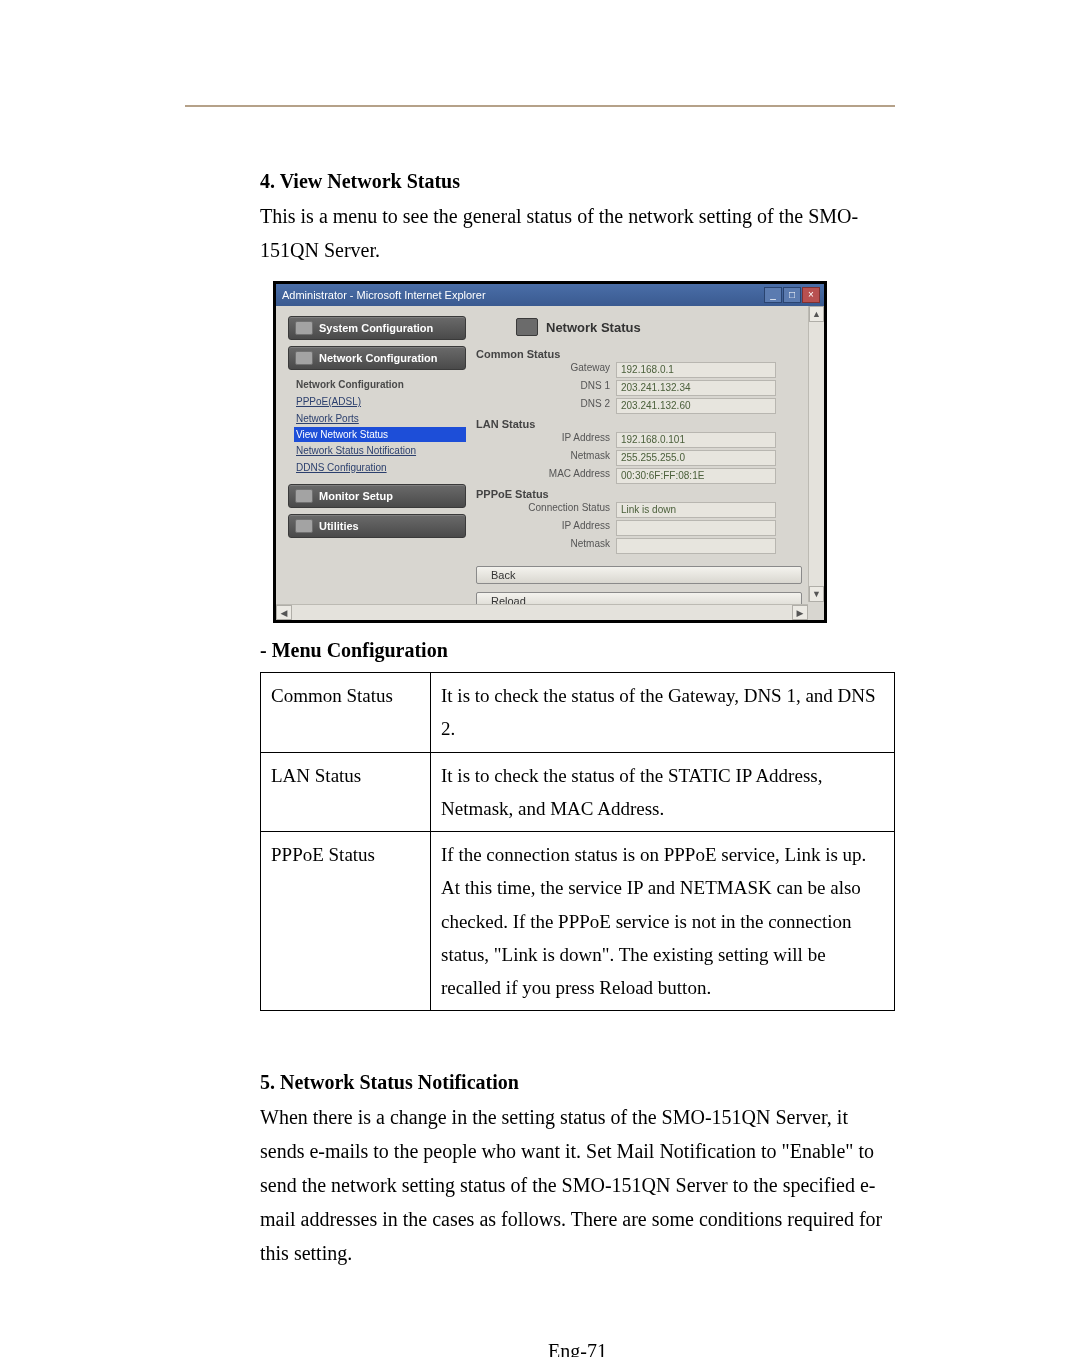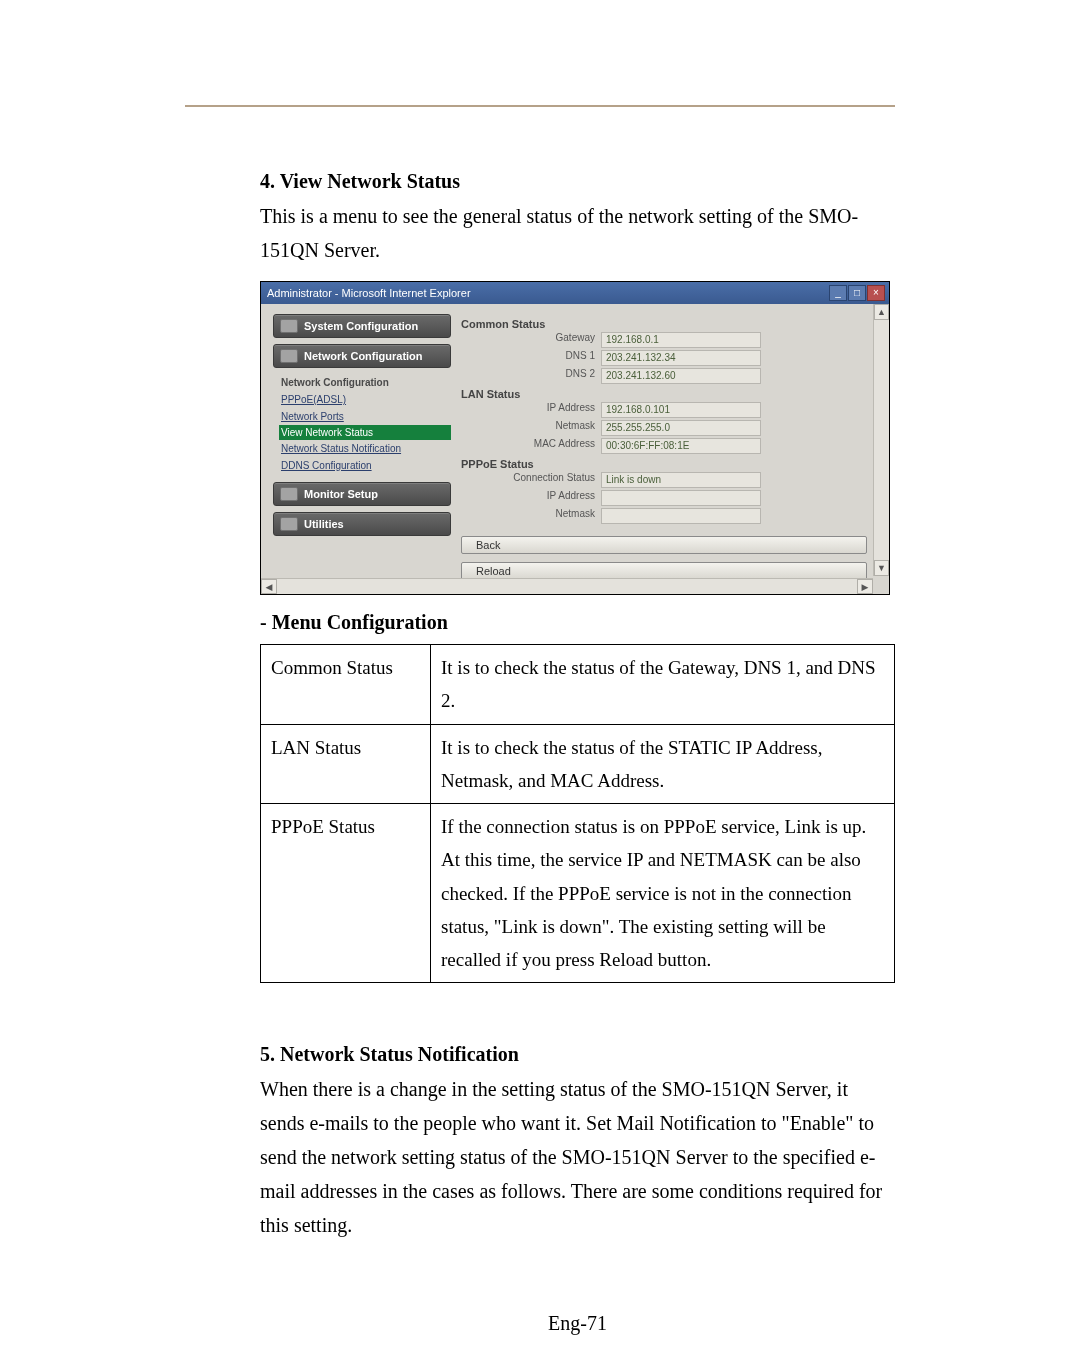--- a/index.html
+++ b/index.html
@@ -33,27 +33,27 @@
     line-height: 1.7;
     margin: 0 0 10px 0;
   }
   .subhead {
     font-weight: bold;
     font-size: 20px;
     margin: 16px 0 10px 0;
   }
   
   .shot {
-    width: 630px;
-    border: 1px solid #000000;
+    width: 554px;
+    border: 3px solid #000000;
     background: #d8d6d0;
     font-family: Tahoma, Arial, sans-serif;
     font-size: 12px;
     color: #2a2a2a;
-    margin: 14px 0 12px 0;
+    margin: 14px 0 12px 13px;
   }
   .titlebar {
     height: 22px;
     background: linear-gradient(#4a6ea8, #3a5a90);
     color: #fff;
     display: flex;
     align-items: center;
     padding: 0 4px 0 6px;
     font-size: 11px;
   }
@@ -128,21 +128,21 @@
   }
   .sub-links { margin: 2px 0 8px 6px; font-size: 10px; }
   .sub-links .sub {
     color: #2b3f6d;
     padding: 1px 2px;
     text-decoration: underline;
     line-height: 1.5;
   }
   .sub-links .hdr { color:#4a4a4a; font-weight:bold; text-decoration:none; }
   .sub-links .sel {
-    background: #15803d;
+    background: #1d4ed8;
     color: #fff;
     text-decoration: none;
     padding: 0 2px;
   }
   .rightcol {
     flex: 1;
     padding-right: 16px;
   }
   .ns-title {
     display: flex;
@@ -264,20 +264,24 @@
           <span class="ico"></span>
           <span>Monitor Setup</span>
         </div>
         <div class="panel-btn">
           <span class="ico"></span>
           <span>Utilities</span>
         </div>
       </div>
 
       <div class="rightcol">
+        <div class="ns-title">
+          <span class="nico"></span>
+          <span>Network Status</span>
+        </div>
 
         <div class="grp-label">Common Status</div>
         <div class="kvrow">
           <div class="k">Gateway</div>
           <div class="v">192.168.0.1</div>
         </div>
         <div class="kvrow">
           <div class="k">DNS 1</div>
           <div class="v">203.241.132.34</div>
         </div>

